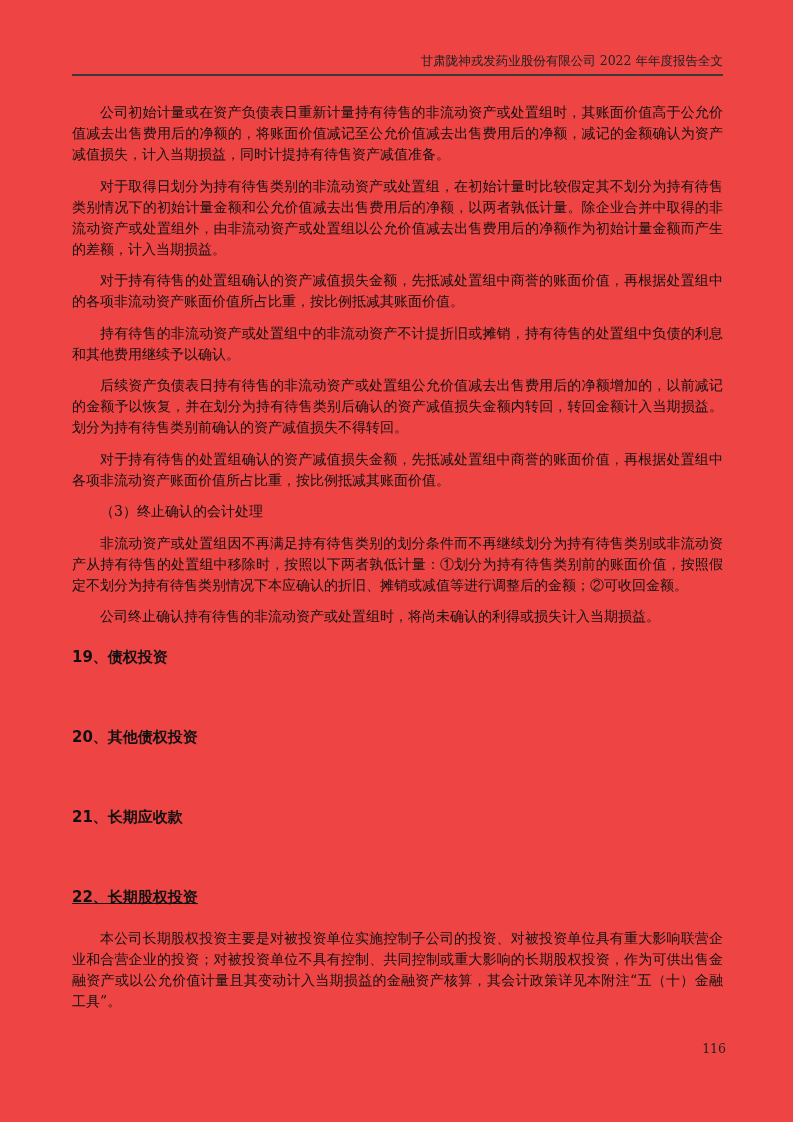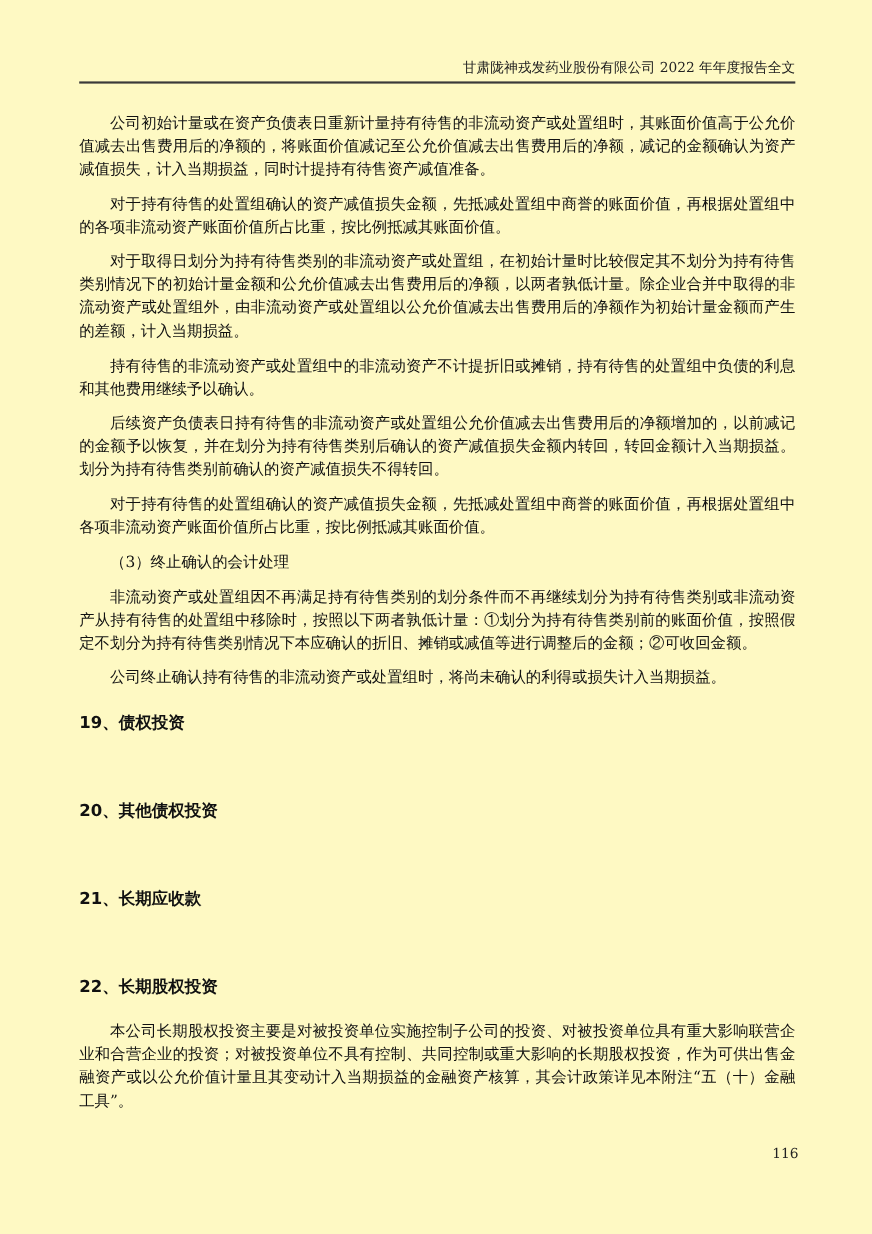--- a/index.html
+++ b/index.html
@@ -5,21 +5,21 @@
   html, body {
     margin: 0;
     padding: 0;
     background: #ffffff;
   }
   .page {
     position: relative;
     width: 793px;
     height: 1122px;
     margin: 0 auto;
-    background: #fef9c3;
+    background: #ef4444;
     box-sizing: border-box;
     padding: 52px 70px 0 72px;
     color: #111111;
     font-family: "DejaVu Serif", "Liberation Serif", serif;
     overflow: hidden;
   }
   .page-header {
     text-align: right;
     font-size: 12.5px;
     line-height: 17px;
@@ -47,20 +47,21 @@
     font-weight: bold;
     line-height: 21px;
     color: #111111;
     margin: 20px 0 0 0;
   }
   .section-heading.empty-section {
     margin-bottom: 59px;
   }
   .section-heading.last-heading {
     margin-bottom: 20px;
+    text-decoration: underline;
   }
   .page-footer {
     position: absolute;
     right: 67px;
     bottom: 66px;
     font-size: 12.5px;
     color: #222222;
   }
 </style>
 </head>
@@ -69,23 +70,23 @@
 <div class="page">
 
   <div class="page-header">
     <span>甘肃陇神戎发药业股份有限公司 2022 年年度报告全文</span>
   </div>
 
   <div class="content">
 
     <p class="para">公司初始计量或在资产负债表日重新计量持有待售的非流动资产或处置组时，其账面价值高于公允价值减去出售费用后的净额的，将账面价值减记至公允价值减去出售费用后的净额，减记的金额确认为资产减值损失，计入当期损益，同时计提持有待售资产减值准备。</p>
 
+    <p class="para">对于取得日划分为持有待售类别的非流动资产或处置组，在初始计量时比较假定其不划分为持有待售类别情况下的初始计量金额和公允价值减去出售费用后的净额，以两者孰低计量。除企业合并中取得的非流动资产或处置组外，由非流动资产或处置组以公允价值减去出售费用后的净额作为初始计量金额而产生的差额，计入当期损益。</p>
+
     <p class="para">对于持有待售的处置组确认的资产减值损失金额，先抵减处置组中商誉的账面价值，再根据处置组中的各项非流动资产账面价值所占比重，按比例抵减其账面价值。</p>
-
-    <p class="para">对于取得日划分为持有待售类别的非流动资产或处置组，在初始计量时比较假定其不划分为持有待售类别情况下的初始计量金额和公允价值减去出售费用后的净额，以两者孰低计量。除企业合并中取得的非流动资产或处置组外，由非流动资产或处置组以公允价值减去出售费用后的净额作为初始计量金额而产生的差额，计入当期损益。</p>
 
     <p class="para">持有待售的非流动资产或处置组中的非流动资产不计提折旧或摊销，持有待售的处置组中负债的利息和其他费用继续予以确认。</p>
 
 
     <p class="para">后续资产负债表日持有待售的非流动资产或处置组公允价值减去出售费用后的净额增加的，以前减记的金额予以恢复，并在划分为持有待售类别后确认的资产减值损失金额内转回，转回金额计入当期损益。划分为持有待售类别前确认的资产减值损失不得转回。</p>
 
     <p class="para">对于持有待售的处置组确认的资产减值损失金额，先抵减处置组中商誉的账面价值，再根据处置组中各项非流动资产账面价值所占比重，按比例抵减其账面价值。</p>
 
     <p class="para">（3）终止确认的会计处理</p>
 

